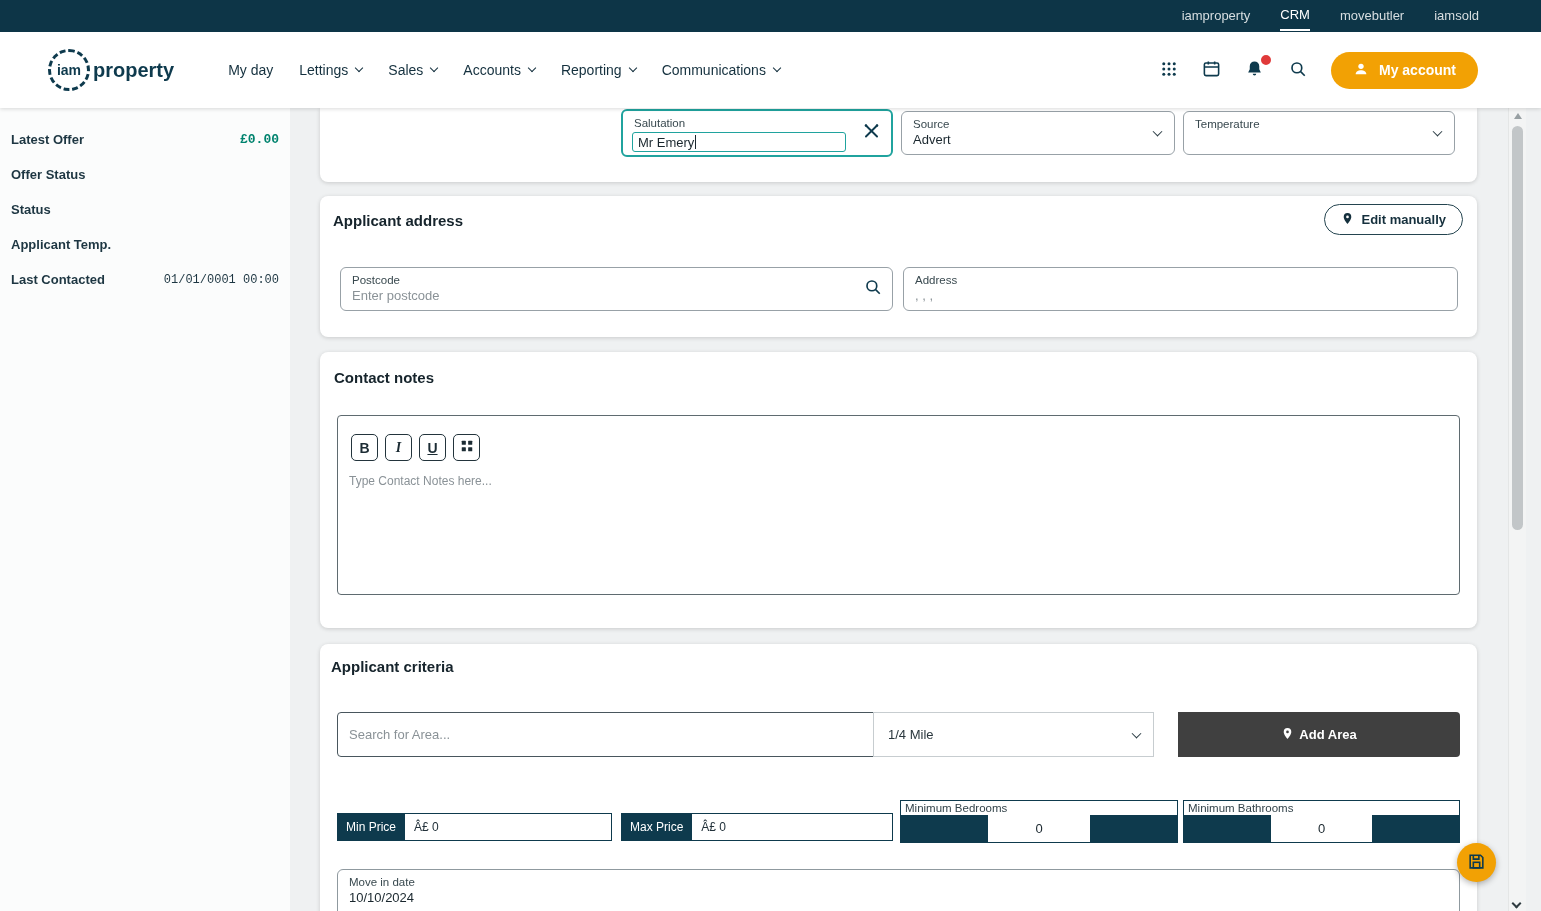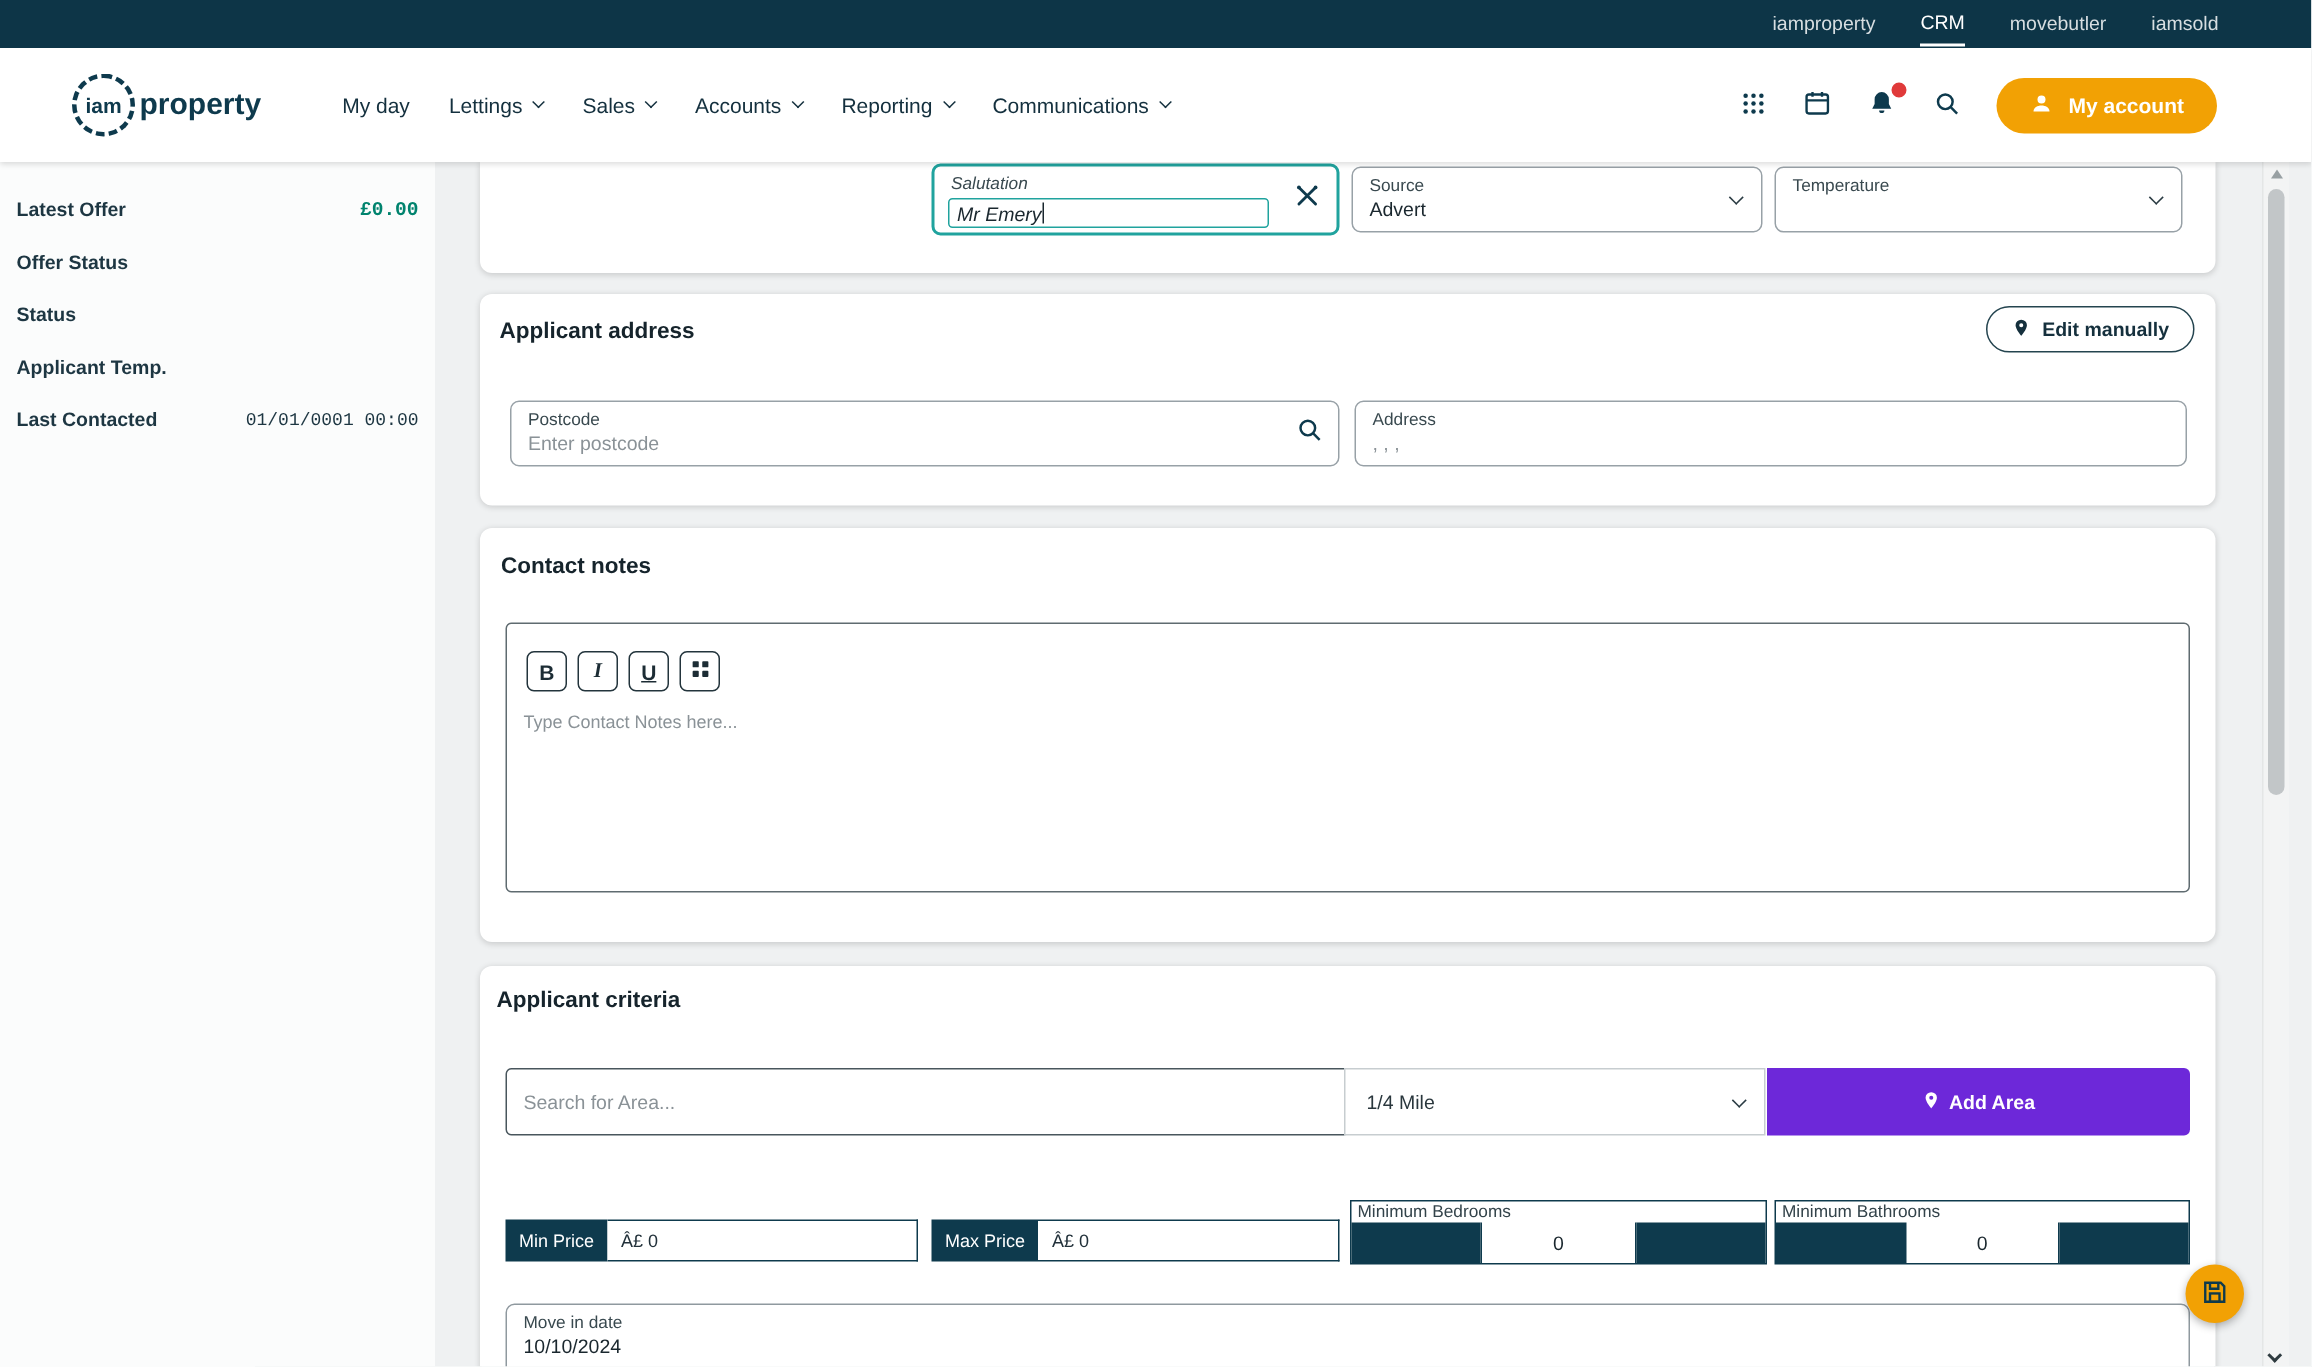--- a/index.html
+++ b/index.html
@@ -51,21 +51,21 @@
   .field { position:absolute; border:1px solid #98a1a7; border-radius:6px; background:#fff; padding:6px 11px; }
   .flabel { display:block; font-size:11.5px; color:#39494f; }
   .fvalue { display:block; font-size:13px; color:#1a272e; margin-top:2px; white-space:nowrap; }
   .fvalue.ghost { color:#8a9297; }
   .req { position:absolute; right:38px; top:3px; color:#d23b3b; font-size:13px; font-weight:bold; }
   .field-icon { position:absolute; right:10px; top:50%; transform:translateY(-50%); color:#0e3a4d; }
   .select-caret { position:absolute; right:13px; top:50%; width:7px; height:7px;
                   border-right:1.7px solid #2a3b43; border-bottom:1.7px solid #2a3b43;
                   transform:translateY(-70%) rotate(45deg); }
 
-  .field.focused { border:2px solid #20a39e;font-style:italic; }
+  .field.focused { border:2px solid #20a39e; }
   .sal-input { position:absolute; left:9px; top:21px; width:214px; height:20px; border:1px solid #20a39e;
                border-radius:3px; display:flex; align-items:center; padding:0 5px; font-size:13px; color:#1a272e; }
   .caret-line { display:inline-block; width:1px; height:14px; background:#1a272e; margin-left:1px; }
 
   .pill-btn { position:absolute; height:31px; border:1px solid #24444f; border-radius:16px; background:#fff;
               display:flex; align-items:center; gap:7px; padding:0 16px; font-size:13px; font-weight:700;
               color:#15303d; font-family:inherit; cursor:pointer; }
 
   .ghost-input { border:none; outline:none; background:transparent; font:inherit; font-size:13px;
                  color:#1a272e; width:100%; margin-top:2px; padding:0; }
@@ -79,21 +79,21 @@
   .tb-btn.italic { font-style:italic; font-family:"Liberation Serif", serif; }
   .tb-btn.under span { text-decoration:underline; }
   .notes-ph { position:absolute; left:11px; top:58px; font-size:12px; color:#8a9297; }
 
   
   .area-input { position:absolute; border:1px solid #49565d; border-radius:4px 0 0 4px; background:#fff;
                 outline:none; font:inherit; font-size:13px; color:#1a272e; padding:0 11px; }
   .area-input::placeholder { color:#8a9297; }
   .radius-select { position:absolute; border:1px solid #c7cdd0; background:#fff; display:flex; align-items:center;
                    padding:0 14px; font-size:13px; color:#2a373d; cursor:pointer; }
-  .add-area { position:absolute; background:#6d28d9; color:#fff; border:none; border-radius:0 4px 4px 0;
+  .add-area { position:absolute; background:#404040; color:#fff; border:none; border-radius:0 4px 4px 0;
               display:flex; align-items:center; justify-content:center; gap:5px; font-size:13px; font-weight:600;
               font-family:inherit; cursor:pointer; }
 
   .price-group { position:absolute; display:flex; height:28px; }
   .price-label { background:#0e3a4d; color:#fff; font-size:12px; font-weight:400; display:flex;
                  align-items:center; padding:0 9px; white-space:nowrap; }
   .price-input { flex:1; border:1px solid #0e3a4d; border-left:none; background:#fff; display:flex;
                  align-items:center; padding:0 9px; font-size:12px; color:#22313a; }
 
   .stepper-box { position:absolute; border:1px solid #0e3a4d; background:#fff; }
@@ -294,21 +294,21 @@
             </svg></span>
       </button>
       <span class="notes-ph">Type Contact Notes here...</span>
     </div>
   </div>
 
   <div class="card" style="left:320px; top:644px; width:1157px; height:300px;">
     <div class="card-title" style="left:11px; top:14px;">Applicant criteria</div>
 
     <input class="area-input" style="left: 17px; top: 68px; width: 560px; height: 45px;" placeholder="Search for Area...">
-    <div class="radius-select" style="left:576px; top:68px; width:281px; height:45px;">
+    <div class="radius-select" style="left:553px; top:68px; width:281px; height:45px;">
       <span>1/4 Mile</span>
       <span class="select-caret"></span>
     </div>
     <button class="add-area" style="left:858px; top:68px; width:282px; height:45px;">
       <span><svg viewBox="0 0 24 24" width="13" height="13" fill="currentColor">
             <path d="M12 2a7 7 0 0 0-7 7c0 5 7 13 7 13s7-8 7-13a7 7 0 0 0-7-7zm0 9.5a2.5 2.5 0 1 1 0-5 2.5 2.5 0 0 1 0 5z"></path>
           </svg></span>
       <span>Add Area</span>
     </button>
 

